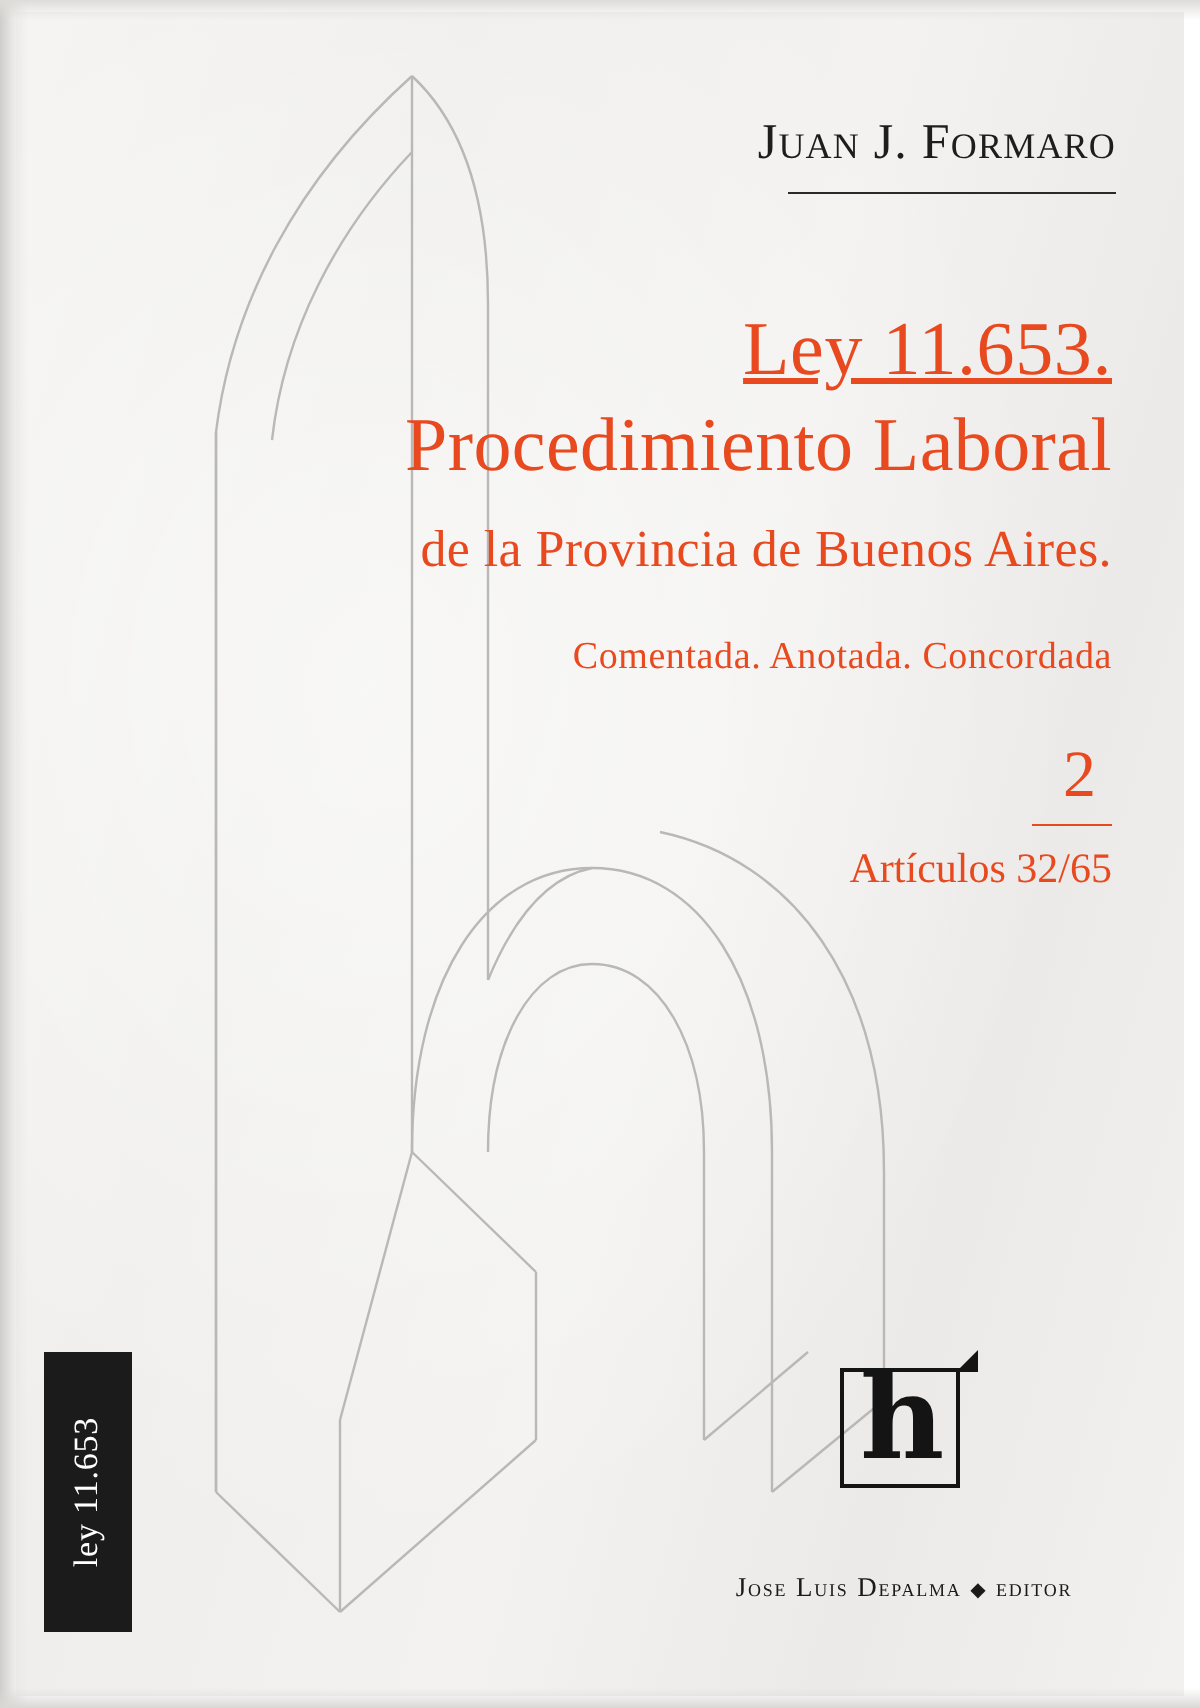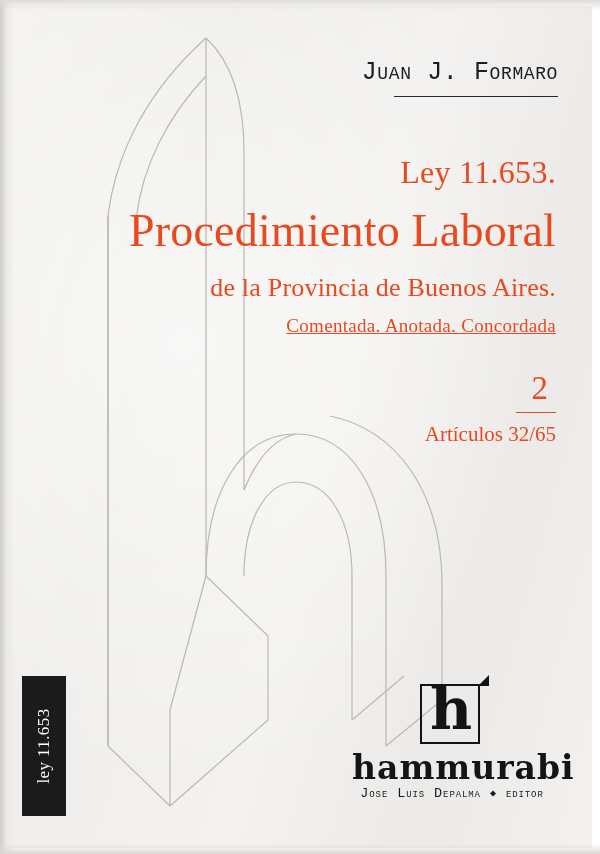--- a/index.html
+++ b/index.html
@@ -82,21 +82,21 @@
     font-size: 17px;
     letter-spacing: 0.4px;
   }
 
   
   .author {
     position: absolute;
     right: 42px;
     top: 58px;
     text-align: right;
-    font-family: Liberation Mono, monospace;
+    font-family: Liberation Serif, serif;
     font-size: 25px;
     color: #1d1d1d;
     letter-spacing: 0.6px;
     font-variant: small-caps;
   }
   .author-rule {
     position: absolute;
     right: 42px;
     top: 96px;
     width: 164px;
@@ -107,41 +107,41 @@
   
   .title-block {
     position: absolute;
     right: 44px;
     top: 156px;
     width: 430px;
     text-align: right;
     color: #e8491f;
   }
   .t-line1 {
-    font-size: 32px;
+    font-size: 38px;
     line-height: 1.04;
     letter-spacing: 0.3px;
+    text-decoration: underline;
   }
   .t-line2 {
-    font-size: 46px;
+    font-size: 38px;
     line-height: 1.12;
     letter-spacing: 0.2px;
-    margin-top: 16px;
+    margin-top: 6px;
   }
   .t-line3 {
     font-size: 26px;
     line-height: 1.2;
     margin-top: 15px;
     letter-spacing: 0.2px;
   }
   .t-line4 {
     font-size: 19px;
-    margin-top: 12px;
+    margin-top: 28px;
     letter-spacing: 0.3px;
-    text-decoration: underline;
   }
 
   
   .volume {
     position: absolute;
     right: 52px;
     top: 372px;
     text-align: right;
     color: #e8491f;
     font-size: 33px;
@@ -203,21 +203,21 @@
     font-weight: bold;
     letter-spacing: 1px;
     color: #141414;
   }
   .imprint {
     position: absolute;
     left: 332px;
     top: 786px;
     width: 240px;
     text-align: center;
-    font-family: Liberation Mono, monospace;
+    font-family: Liberation Serif, serif;
     font-size: 13.5px;
     letter-spacing: 0.9px;
     color: #1a1a1a;
     font-variant: small-caps;
   }
   .imprint .diamond {
     font-size: 10px;
     vertical-align: middle;
   }
 </style>
@@ -285,21 +285,20 @@
 
   <div class="volume">2</div>
   <div class="volume-rule"></div>
   <div class="articles">Artículos 32/65</div>
 
   <div class="logo-box">
     <div class="glyph">h</div>
     <div class="tick"></div>
   </div>
 
-  <div class="publisher">hammurabi</div>
 
   <div class="imprint">
     <span>Jose Luis Depalma</span>
     <span class="diamond">◆</span>
     <span>editor</span>
   </div>
 
 </div>
 
 </body></html>

